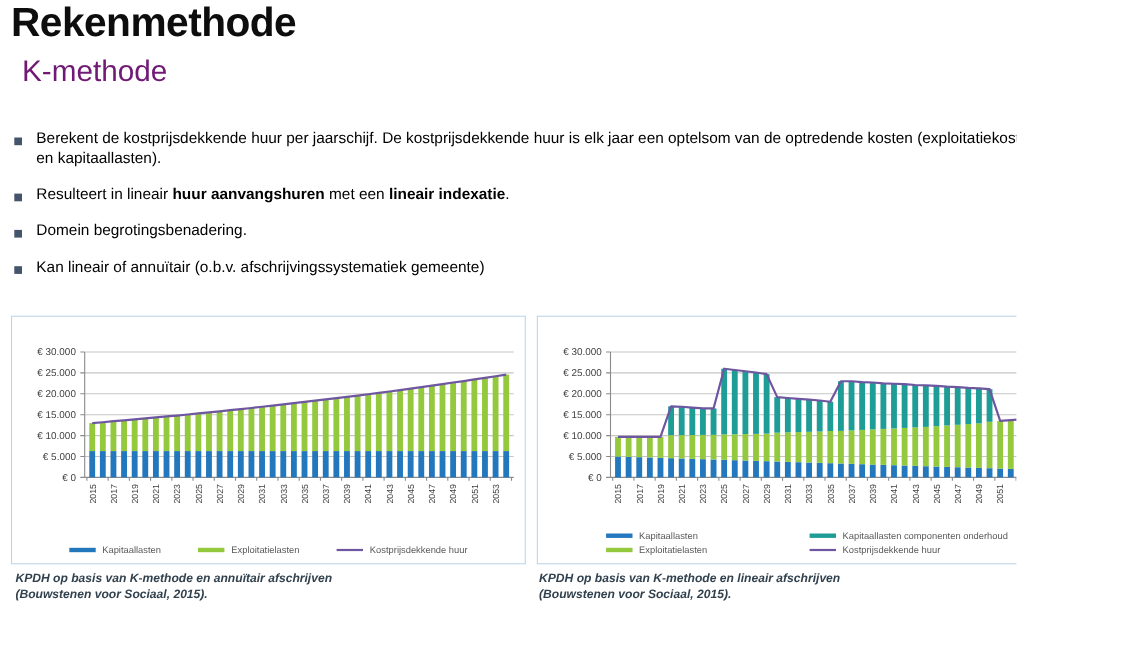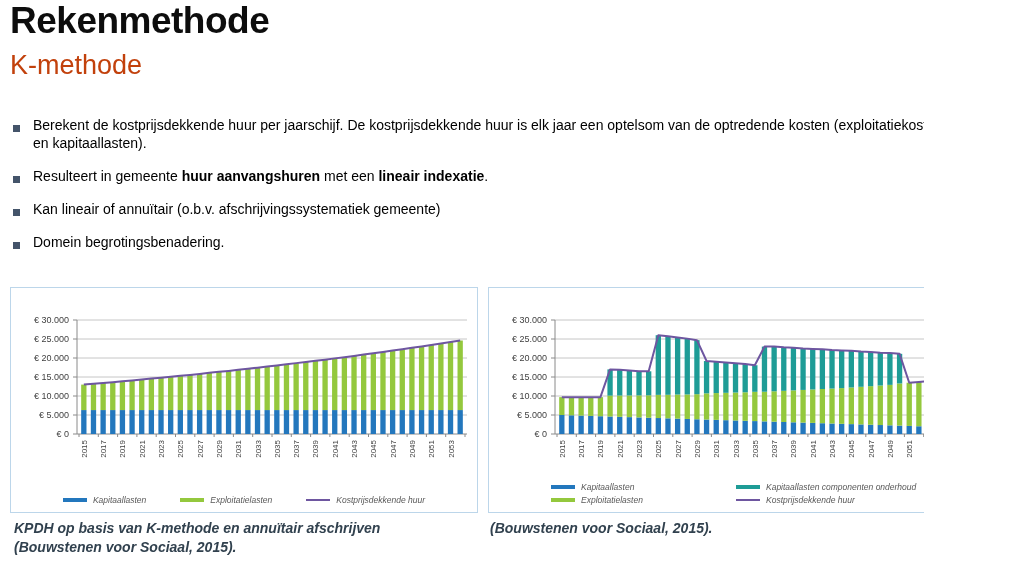--- a/index.html
+++ b/index.html
@@ -1,64 +1,64 @@
 <!DOCTYPE html>
 <html><head>
 <meta charset="utf-8">
 <style>
   html,body{margin:0;padding:0;background:#fff;}
   .page{position:relative;width:924px;height:588px;background:#ffffff;
         font-family:"Liberation Sans",sans-serif;overflow:hidden;}
   .title{position:absolute;left:10px;top:0px;font-size:37px;font-weight:bold;
          color:#0d0d0d;letter-spacing:-0.5px;}
-  .subtitle{position:absolute;left:10px;top:50px;font-size:27px;color:#c2410c;}
+  .subtitle{position:absolute;left:20px;top:50px;font-size:27px;color:#701a75;}
   .bullets{position:absolute;left:10px;top:117px;width:952px;list-style:none;margin:0;padding:0;}
   .bullets li{display:flex;margin:0 0 15px 0;font-size:14px;color:#000000;line-height:1.28;}
   .bullet-marker{width:7px;height:7px;background:#44546a;margin:8px 13px 0 3px;flex:none;}
   .bullet-text b{font-weight:bold;}
   .chart-box{position:absolute;top:287px;width:468px;height:226px;border:1px solid #bcd6ea;
              background:#ffffff;box-sizing:border-box;}
   #chart-left{left:10px;}
   #chart-right{left:488px;width:470px;}
   .chart-svg{display:block;}
   .legend{position:absolute;bottom:7px;}
   .legend.row{left:0;right:0;display:flex;justify-content:center;gap:34px;}
   .legend.grid{left:62px;display:grid;grid-template-columns:175px auto;row-gap:3px;column-gap:10px;}
   .legend-item{display:flex;align-items:center;gap:6px;}
   .swatch{width:24px;height:4px;flex:none;}
   .swatch.line{height:2px;}
-  .legend-label{font-size:8.5px;color:#595959;white-space:nowrap;font-style:italic;}
-  .caption{position:absolute;top:519px;font-size:14px;font-weight:bold;font-style:italic;
+  .legend-label{font-size:8.5px;color:#595959;white-space:nowrap;}
+  .caption{position:absolute;top:519px;font-size:11px;font-weight:bold;font-style:italic;
            color:#31414e;line-height:1.35;}
   #caption-left{left:14px;}
   #caption-right{left:490px;}
 </style>
 </head>
 <body>
 
 <div class="page">
   <div class="title">Rekenmethode</div>
   <div class="subtitle">K-methode</div>
 
   <ul class="bullets">
     <li>
       <span class="bullet-marker"></span>
       <span class="bullet-text"><span>Berekent de kostprijsdekkende huur per jaarschijf. De kostprijsdekkende huur is elk jaar een optelsom van de optredende kosten (exploitatiekosten en kapitaallasten).</span></span>
     </li>
     <li>
       <span class="bullet-marker"></span>
-      <span class="bullet-text"><span>Resulteert in gemeente </span><b>huur aanvangshuren</b><span> met een </span><b>lineair indexatie</b><span>.</span></span>
+      <span class="bullet-text"><span>Resulteert in lineair </span><b>huur aanvangshuren</b><span> met een </span><b>lineair indexatie</b><span>.</span></span>
+    </li>
+    <li>
+      <span class="bullet-marker"></span>
+      <span class="bullet-text"><span>Domein begrotingsbenadering.</span></span>
     </li>
     <li>
       <span class="bullet-marker"></span>
       <span class="bullet-text"><span>Kan lineair of annuïtair (o.b.v. afschrijvingssystematiek gemeente)</span></span>
-    </li>
-    <li>
-      <span class="bullet-marker"></span>
-      <span class="bullet-text"><span>Domein begrotingsbenadering.</span></span>
     </li>
   </ul>
 
   <div class="chart-box" id="chart-left">
     <svg class="chart-svg" width="464" height="186">
         <g>
           <line x1="66" y1="146" x2="456" y2="146" stroke="#8a8a8a" stroke-width="1"></line>
           <line x1="62" y1="146" x2="66" y2="146" stroke="#8a8a8a" stroke-width="1"></line>
           <text x="58" y="149" text-anchor="end" font-size="9" font-family="&quot;Liberation Sans&quot;,sans-serif" fill="#3f3f3f">€ 0</text>
           <line x1="66" y1="127" x2="456" y2="127" stroke="#c6c6c6" stroke-width="1"></line>
@@ -432,15 +432,16 @@
           <span class="legend-label">Kostprijsdekkende huur</span>
         </div>
       </div>
   </div>
 
   <div class="caption" id="caption-left">
     <div>KPDH op basis van K-methode en annuïtair afschrijven</div>
     <div>(Bouwstenen voor Sociaal, 2015).</div>
   </div>
   <div class="caption" id="caption-right">
+    <div>KPDH op basis van K-methode en lineair afschrijven</div>
     <div>(Bouwstenen voor Sociaal, 2015).</div>
   </div>
 </div>
 
 </body></html>

